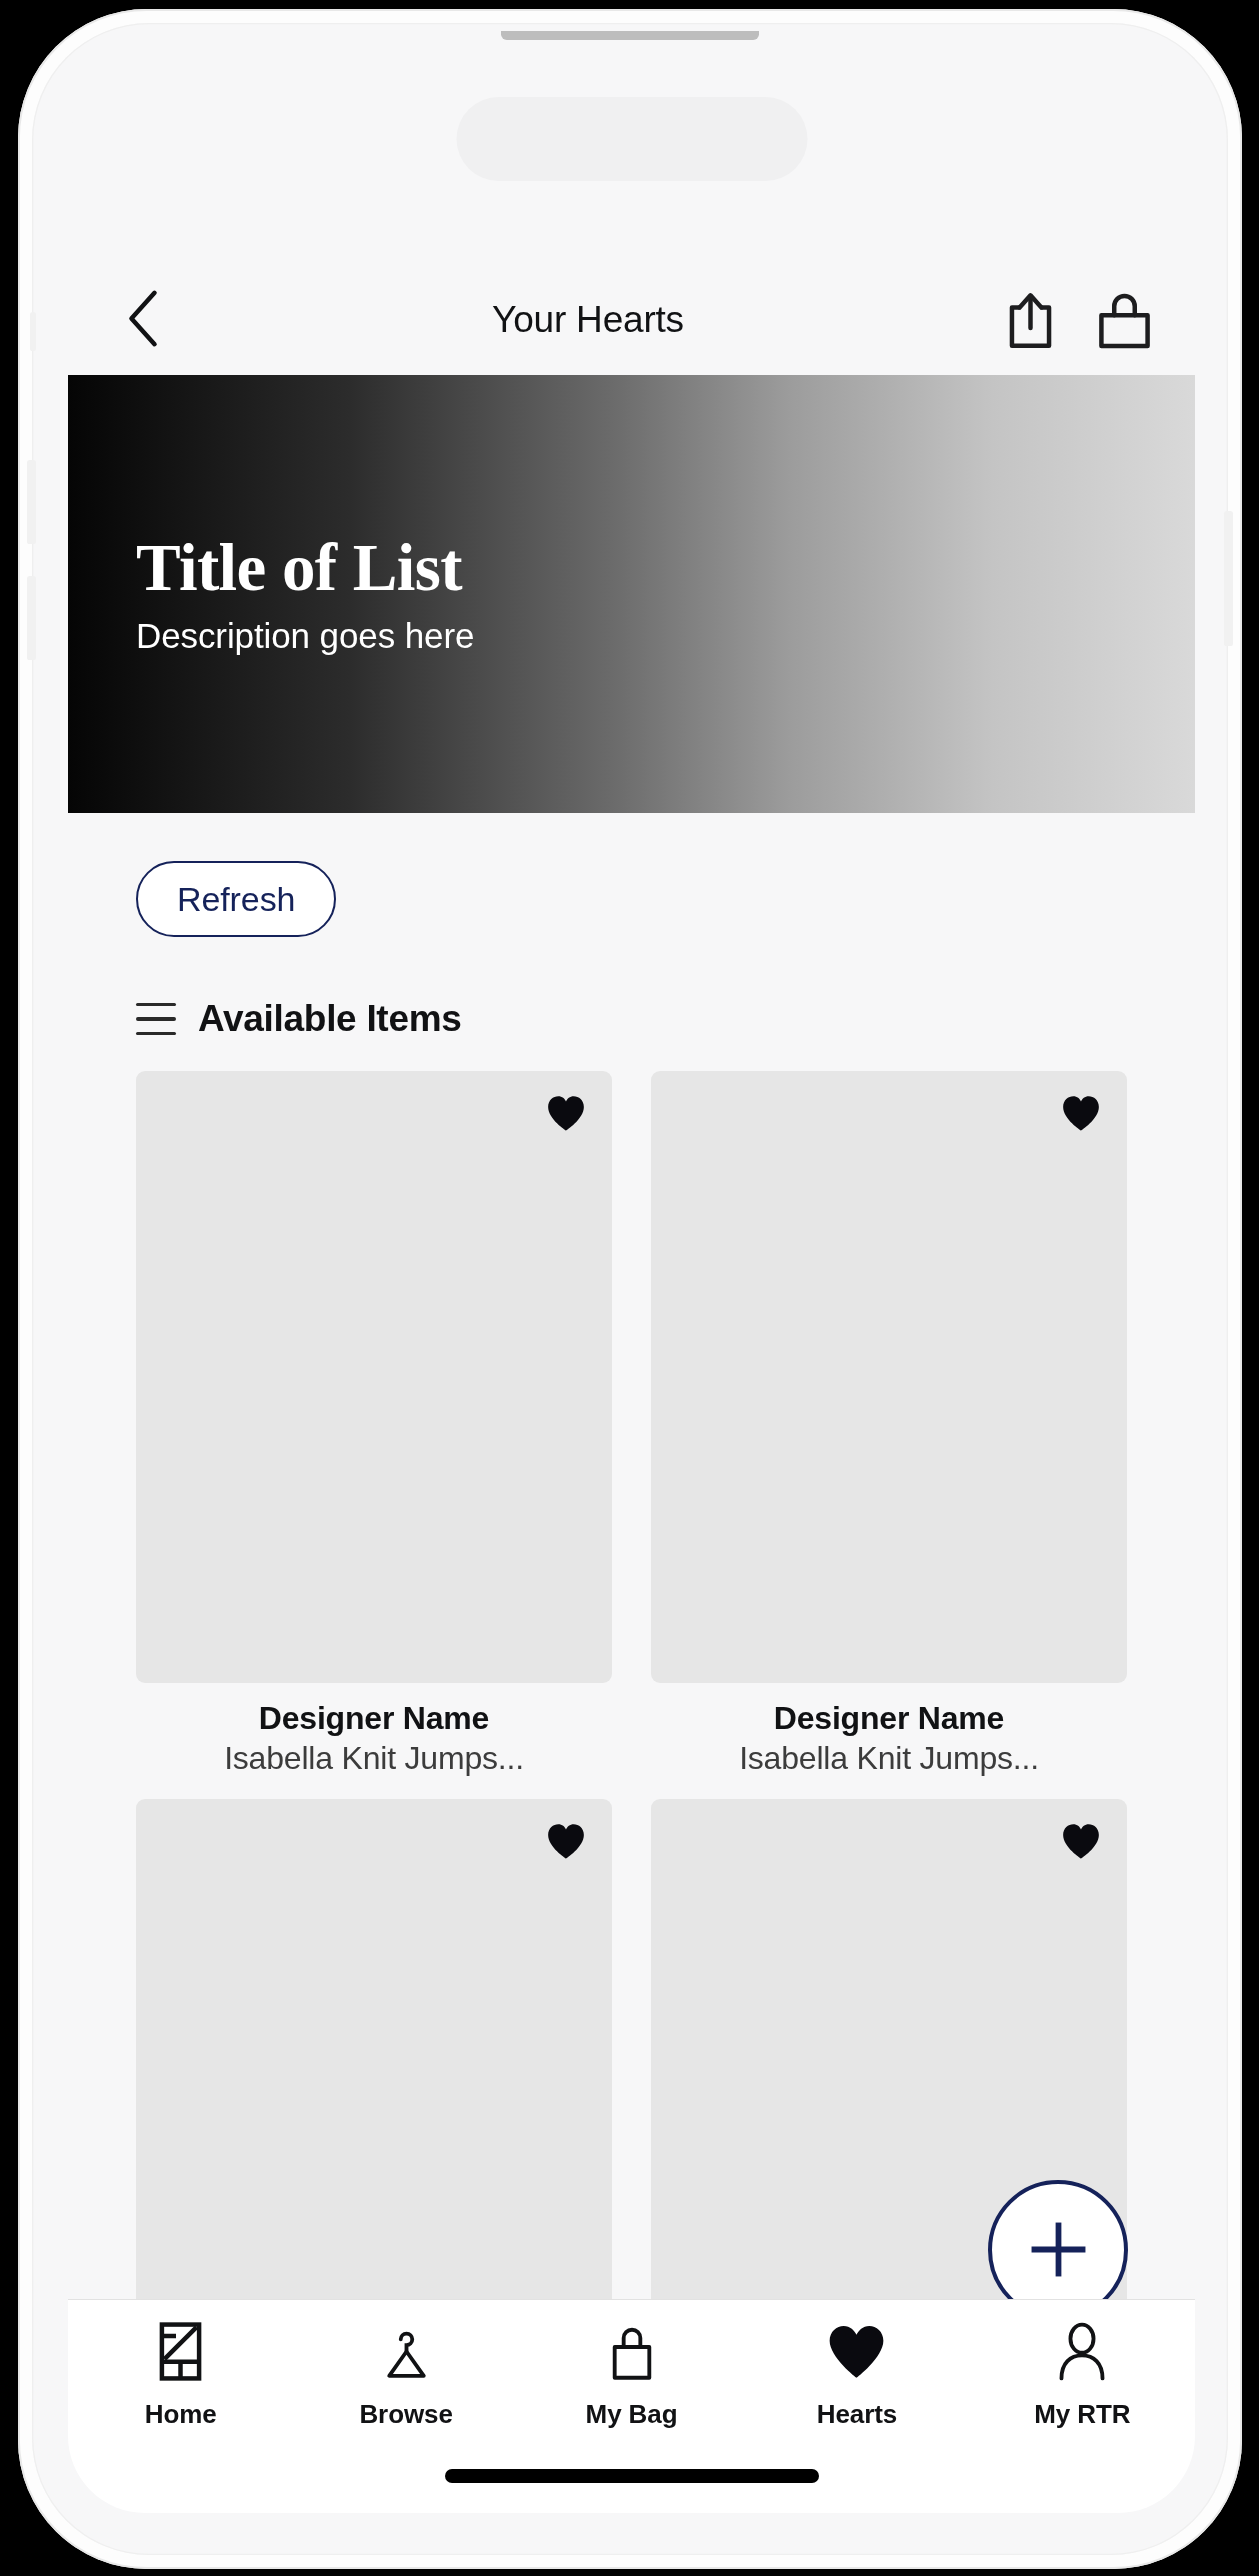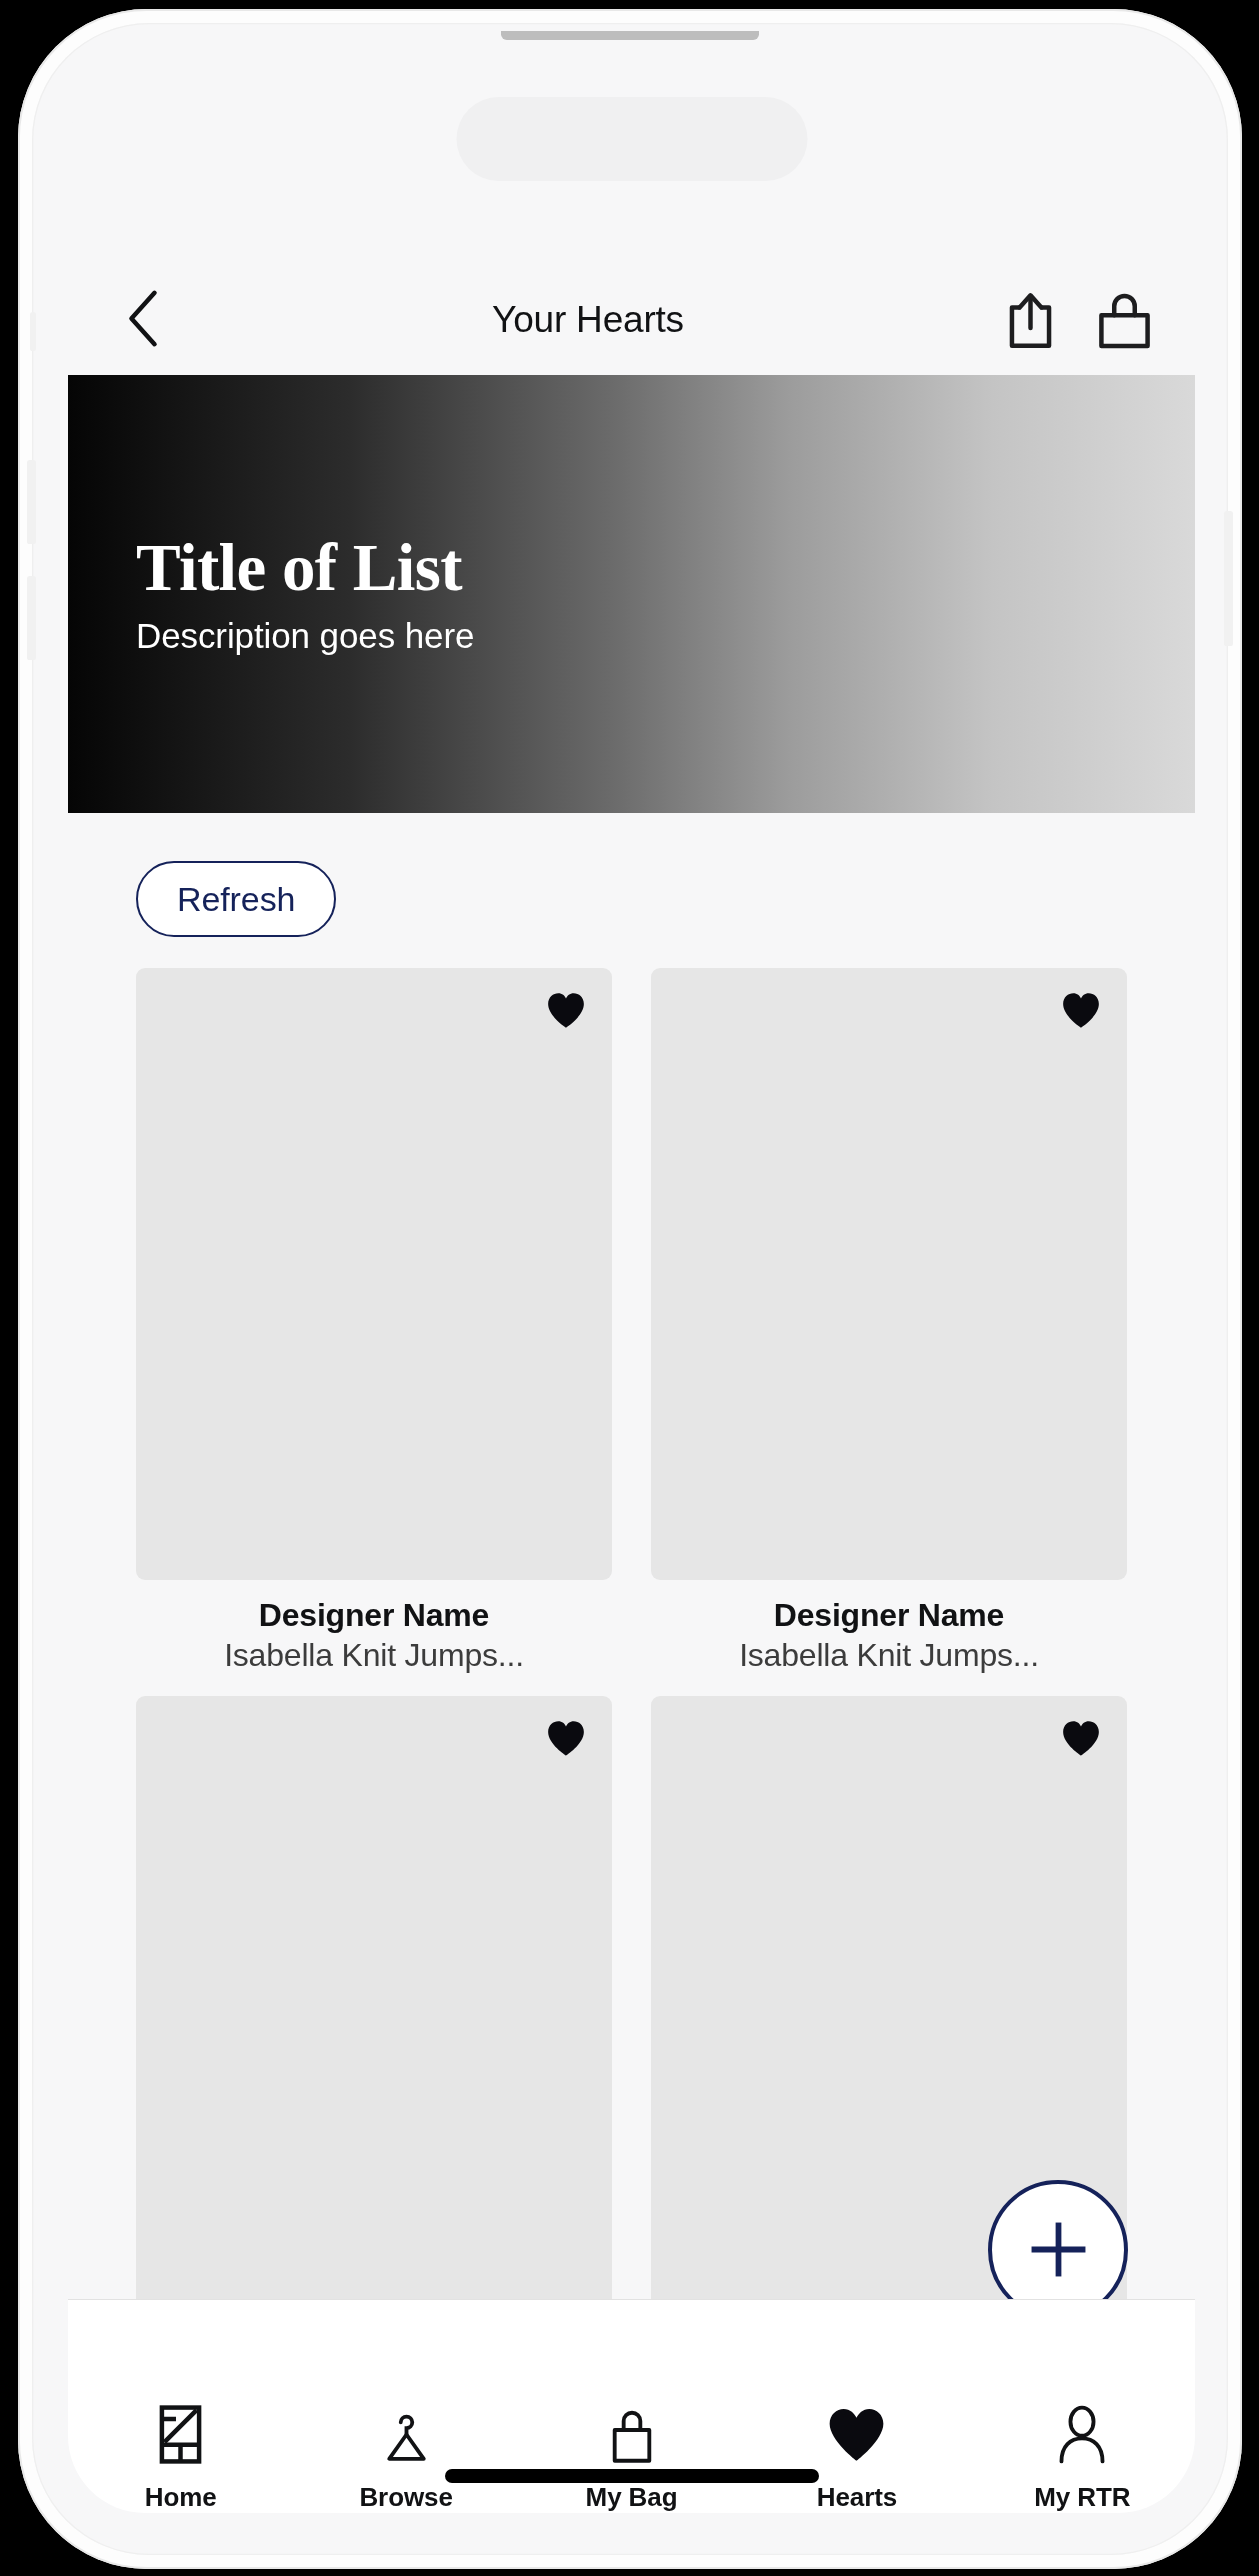--- a/index.html
+++ b/index.html
@@ -256,21 +256,21 @@
   
   .tabbar {
     position: absolute;
     left: 0;
     bottom: 0;
     width: 100%;
     height: 214px;
     background: #ffffff;
     border-top: 1.9px solid #e2e2e2;
     display: flex;
-    align-items: flex-end;
+    align-items: flex-start;
     padding-top: 19.3px;
     z-index: 36;
   }
   .tab {
     flex: 1;
     display: flex;
     flex-direction: column;
     align-items: center;
     gap: 15.5px;
     cursor: pointer;
@@ -352,20 +352,28 @@
 
       <div class="hero">
         <div class="hero-title">Title of List</div>
         <div class="hero-desc">Description goes here</div>
       </div>
 
       <div class="refresh-row">
         <div class="refresh-btn">Refresh</div>
       </div>
 
+      <div class="section-row">
+        <span class="filter-ico">
+          <span></span>
+            <span></span>
+            <span></span>
+        </span>
+        <span class="section-title">Available Items</span>
+      </div>
 
       <div class="grid">
 
         <div class="card">
           <div class="card-img">
             <div class="heart-btn">
               <span>
                 <svg width="40" height="37" viewBox="0 0 62 58">
                   <path d="M31 56 C31 56 3 38 3 19 C3 8 11 2 19 2 C25 2 29 6 31 10
                            C33 6 37 2 43 2 C51 2 59 8 59 19 C59 38 31 56 31 56 Z" fill="#0a0a0f"></path>

